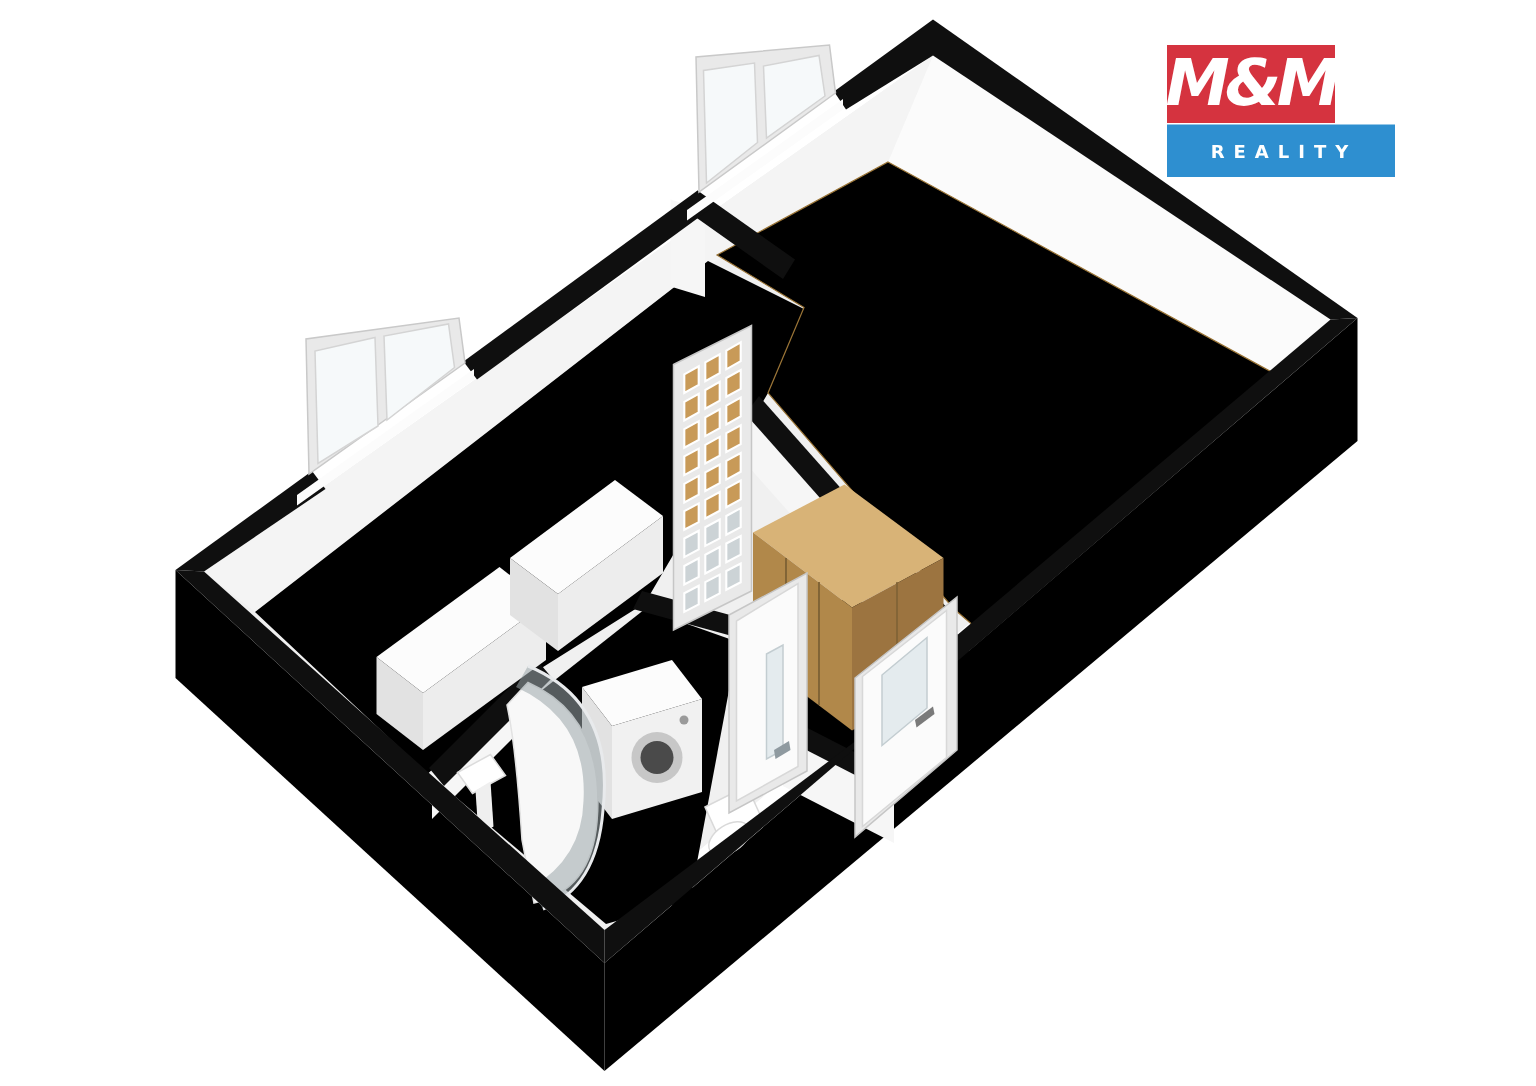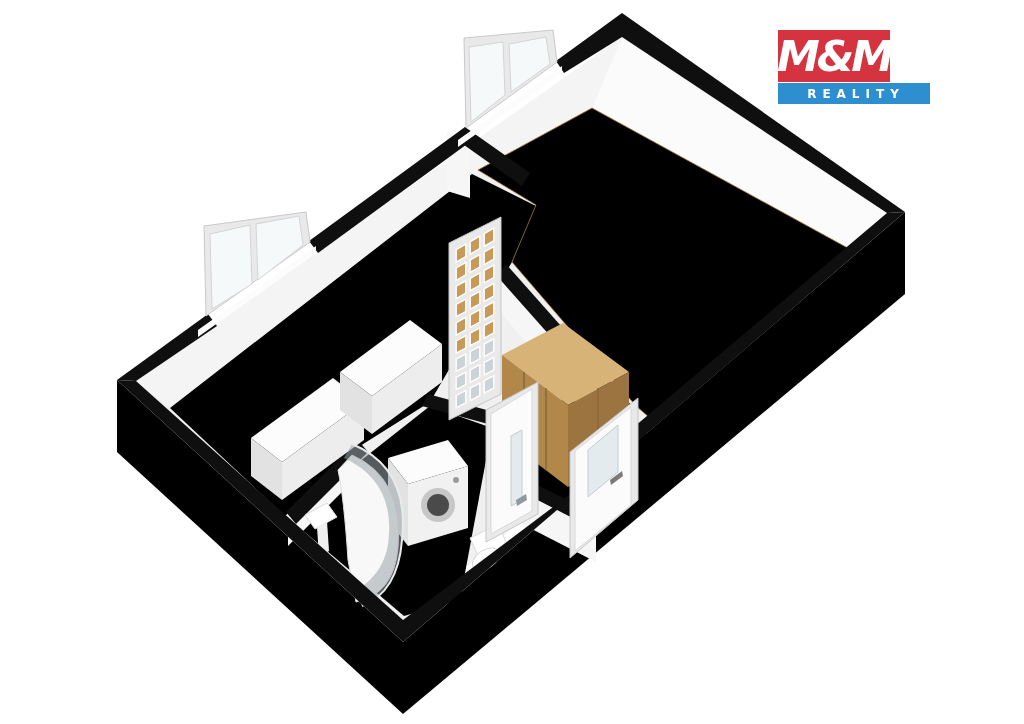--- a/index.html
+++ b/index.html
@@ -2,21 +2,21 @@
 <html><head>
 <meta charset="utf-8">
 <style>
   html,body{margin:0;padding:0;background:#ffffff;}
   .stage{position:relative;width:1024px;height:724px;background:#ffffff;overflow:hidden;
          font-family:"DejaVu Sans","Liberation Sans",sans-serif;}
   .stage svg{position:absolute;left:0;top:0;}
   .logo{position:absolute;left:778px;top:30px;width:160px;}
   .logo-red{width:112px;height:52px;display:flex;align-items:center;justify-content:center;
             font-weight:bold;font-style:italic;font-size:43px;letter-spacing:-3px;color:#ffffff;}
-  .logo-blue{width:152px;height:21px;margin-top:1px;display:flex;align-items:center;justify-content:center;
+  .logo-blue{width:152px;height:35px;margin-top:1px;display:flex;align-items:center;justify-content:center;
              font-weight:bold;font-size:12px;letter-spacing:6px;color:#ffffff;padding-left:4px;box-sizing:border-box;}
 </style>
 </head>
 <body>
 
 <div class="stage">
   <svg id="plan" width="1024" height="724" viewBox="0 0 1024 724">
     <defs>
       <linearGradient id="seGrad" x1="0" y1="0" x2="0" y2="1">
         <stop offset="0" stop-color="#ececec"></stop>

